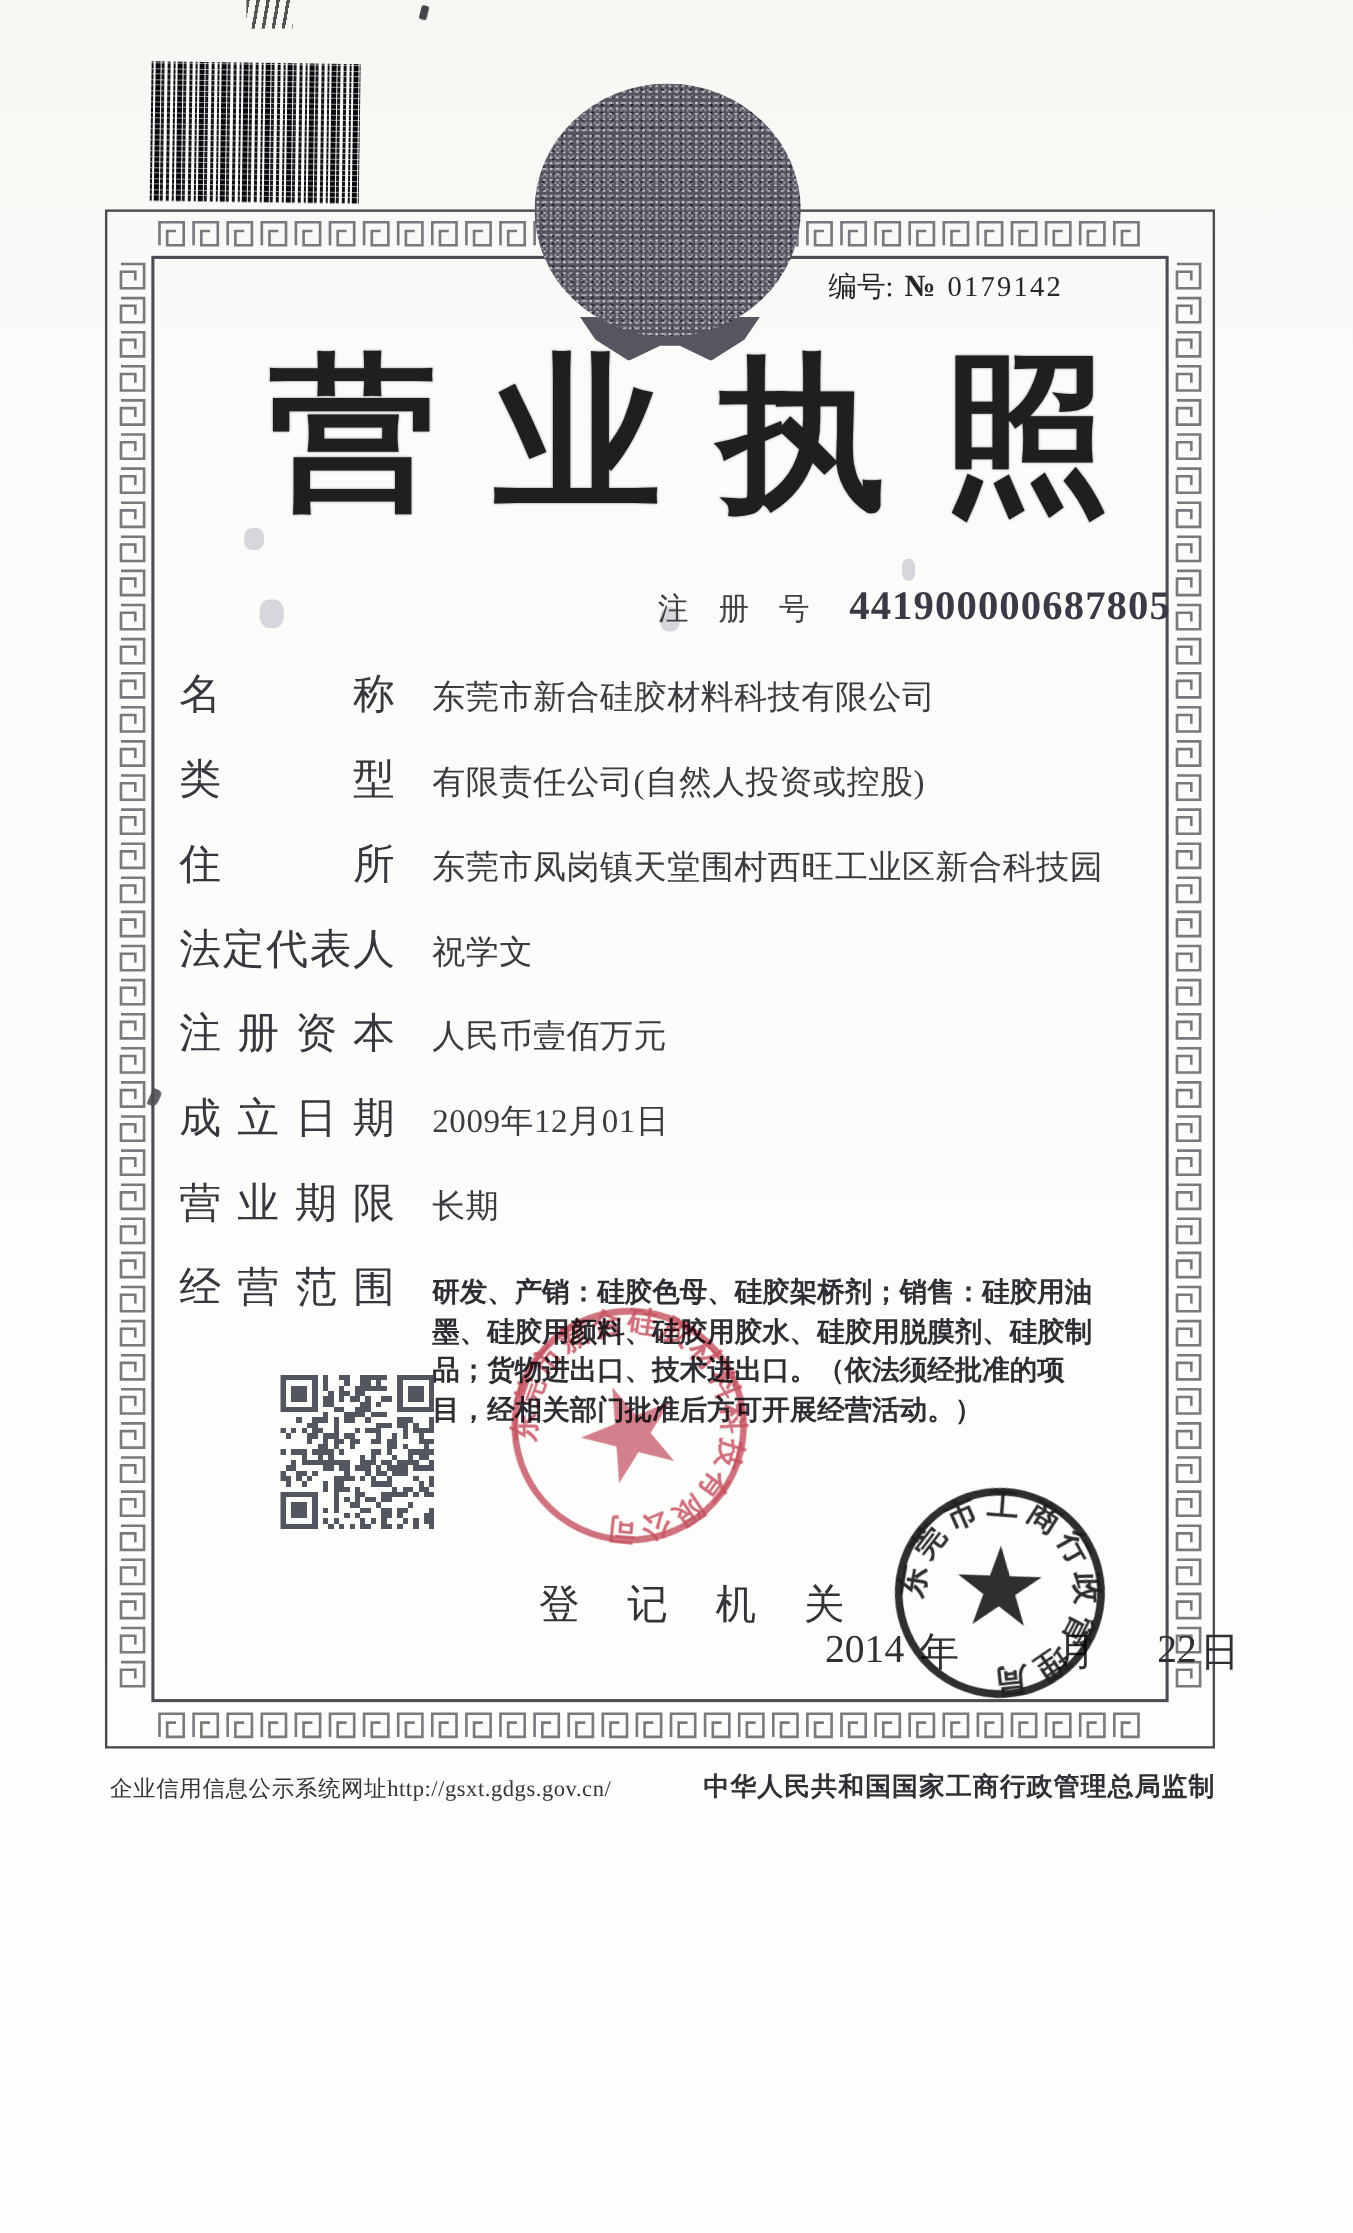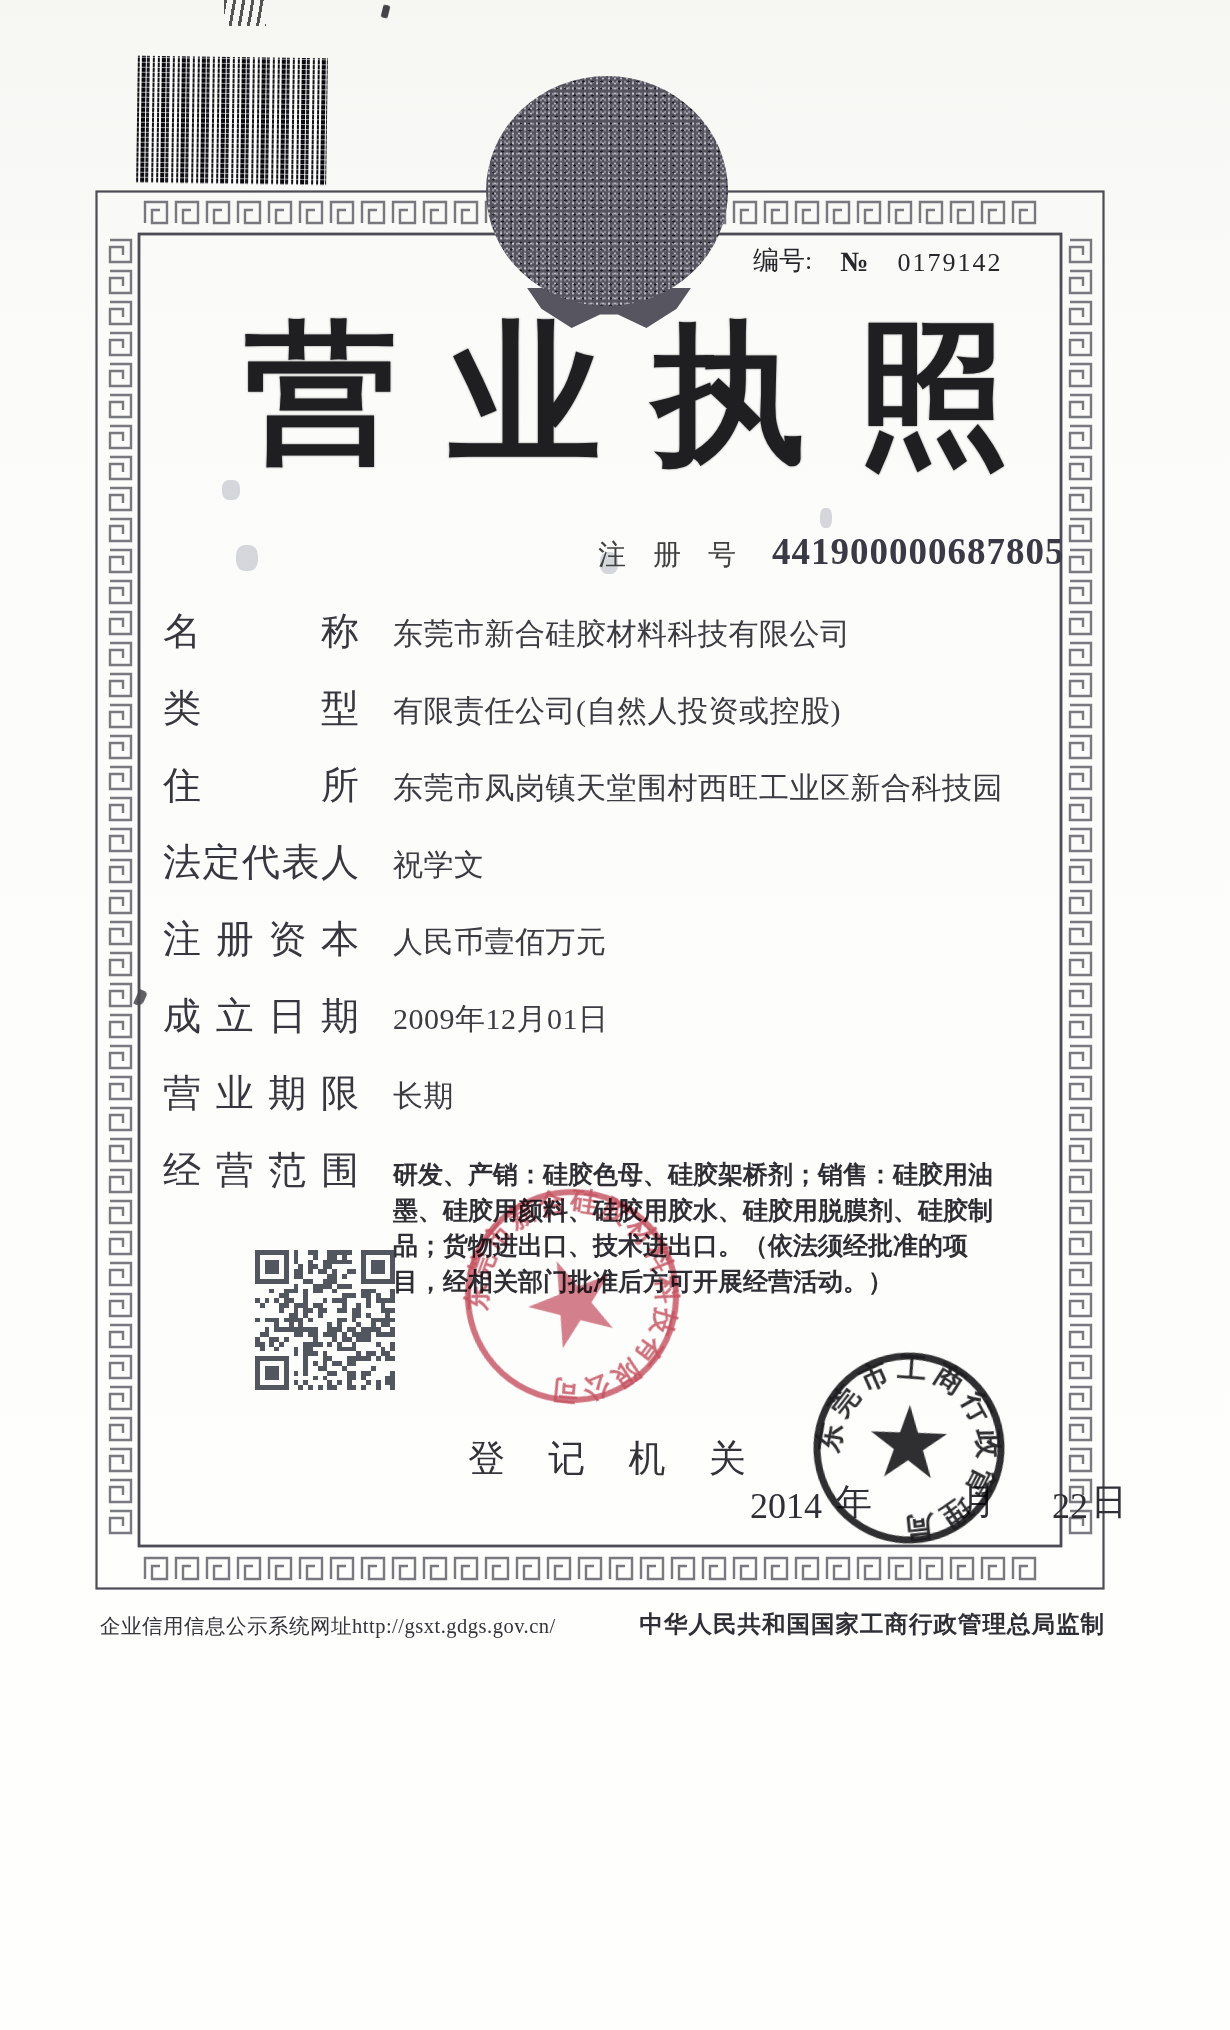--- a/index.html
+++ b/index.html
@@ -41,21 +41,21 @@
     background-size:6px 5px,9px 7px,4px 6px;
     background-position:0 0,3px 2px,1px 3px;
     filter:blur(.45px);}
 
   
   #frame-svg{left:95px;top:190px;z-index:1;}
   .frame-line{fill:none;stroke:#4c4c55;}
   .meander{fill:none;stroke:#53535c;stroke-width:2.4;opacity:.78;}
 
   
-  .serial{left:753px;top:243px;z-index:4;display:flex;align-items:flex-end;gap:28px;
+  .serial{left:753px;top:243px;z-index:4;display:flex;align-items:center;gap:10px;
     font-size:26px;color:#26262b;}
   .serial .no-sign{font-weight:bold;font-size:28px;letter-spacing:1px;}
   .serial .digits{font-family:Liberation Serif, serif;font-size:26px;letter-spacing:2px;}
 
   
   .title{left:127px;top:308px;width:1000px;z-index:4;text-align:center;
     font-size:152px;line-height:1.15;font-weight:700;color:#1f1f22;
     letter-spacing:52px;text-indent:52px;white-space:nowrap;
     text-shadow:0 0 2px rgba(35,35,40,.65);filter:blur(.3px);}
 
@@ -78,22 +78,22 @@
   #qr-svg{left:255px;top:1250px;z-index:4;opacity:.88;filter:blur(.3px);}
 
   
   .seal{z-index:5;mix-blend-mode:multiply;}
   .red-seal{left:452px;top:1176px;transform:rotate(-14deg);filter:blur(.35px);}
   .black-seal{left:806px;top:1345px;transform:rotate(-8deg);filter:blur(.3px);}
   .seal-text-red{font-size:27px;font-weight:bold;letter-spacing:2.5px;fill:#c6505f;}
   .seal-text-black{font-size:29px;font-weight:bold;letter-spacing:5.5px;fill:#1d1d20;}
 
   
-  .registrar{left:468px;top:1434px;z-index:4;font-size:37px;letter-spacing:17px;color:#33333a;}
-  .issue-date{left:750px;top:1478px;z-index:4;font-size:36px;color:#2f2f36;display:flex;align-items:flex-end;}
+  .registrar{left:490px;top:1434px;z-index:4;font-size:37px;letter-spacing:17px;color:#33333a;}
+  .issue-date{left:750px;top:1478px;z-index:4;font-size:36px;color:#2f2f36;display:flex;align-items:flex-start;}
   .issue-date .d-yu{margin-left:14px;}
   .issue-date .d-mu{margin-left:88px;}
   .issue-date .d-day{margin-left:56px;}
   .issue-date .d-du{margin-left:3px;}
 
   
   .footer-left{left:100px;top:1612px;z-index:4;font-size:20.5px;color:#33333a;letter-spacing:.5px;}
   .footer-right{left:600px;top:1608px;width:505px;z-index:4;text-align:right;
     font-size:23.5px;font-weight:600;color:#2f2f36;letter-spacing:1px;}
 </style>

